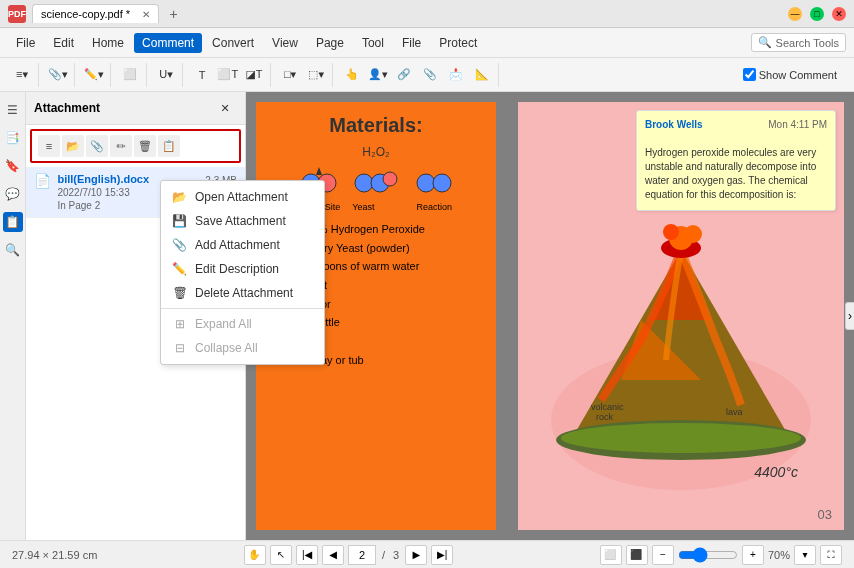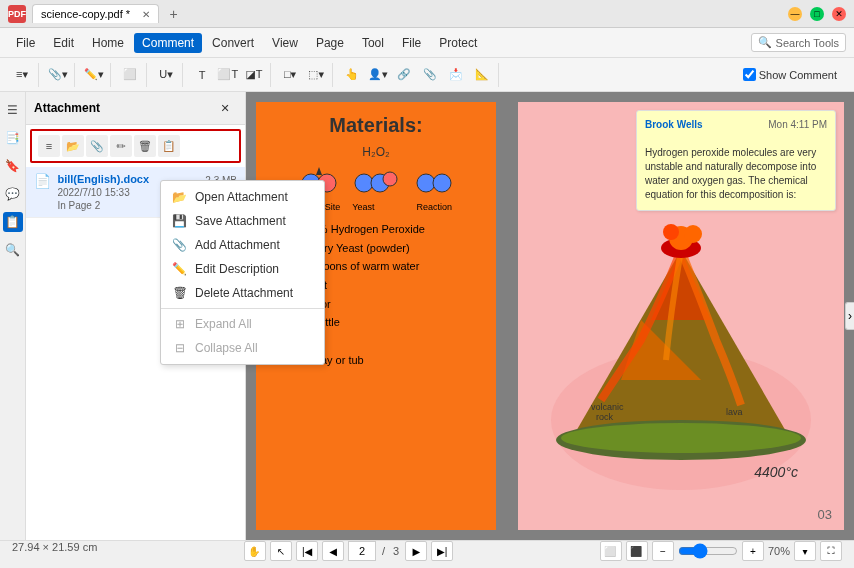--- a/index.html
+++ b/index.html
@@ -95,21 +95,21 @@
     .comment-date { float: right; color: #666; font-size: 10px; }
     .comment-text { font-size: 10px; line-height: 1.4; color: #333; clear: both; margin-top: 16px; }
 
     
     .volcano-svg { position: absolute; bottom: 30px; left: 50%; transform: translateX(-50%); }
     .page-num { position: absolute; bottom: 8px; right: 12px; font-size: 13px; color: #666; }
     .temp-label { position: absolute; bottom: 50px; right: 46px; font-size: 14px; color: #333; font-style: italic; }
 
     
     #statusbar {
-      display: flex; align-items: flex-start; justify-content: space-between;
+      display: flex; align-items: center; justify-content: space-between;
       background: #f0f0f0; height: 28px; padding: 0 12px; border-top: 1px solid #ddd;
     }
     .status-left { font-size: 11px; color: #555; }
     .nav-controls { display: flex; align-items: center; gap: 4px; }
     .nav-btn { width: 22px; height: 20px; display: flex; align-items: center; justify-content: center; cursor: pointer; border: 1px solid #ccc; border-radius: 2px; background: white; font-size: 10px; }
     .page-input { width: 28px; height: 20px; text-align: center; border: 1px solid #ccc; font-size: 11px; }
     .page-total { font-size: 11px; color: #555; margin: 0 2px; }
     .zoom-controls { display: flex; align-items: center; gap: 4px; }
     .zoom-slider { width: 60px; }
     .zoom-pct { font-size: 11px; color: #555; }

